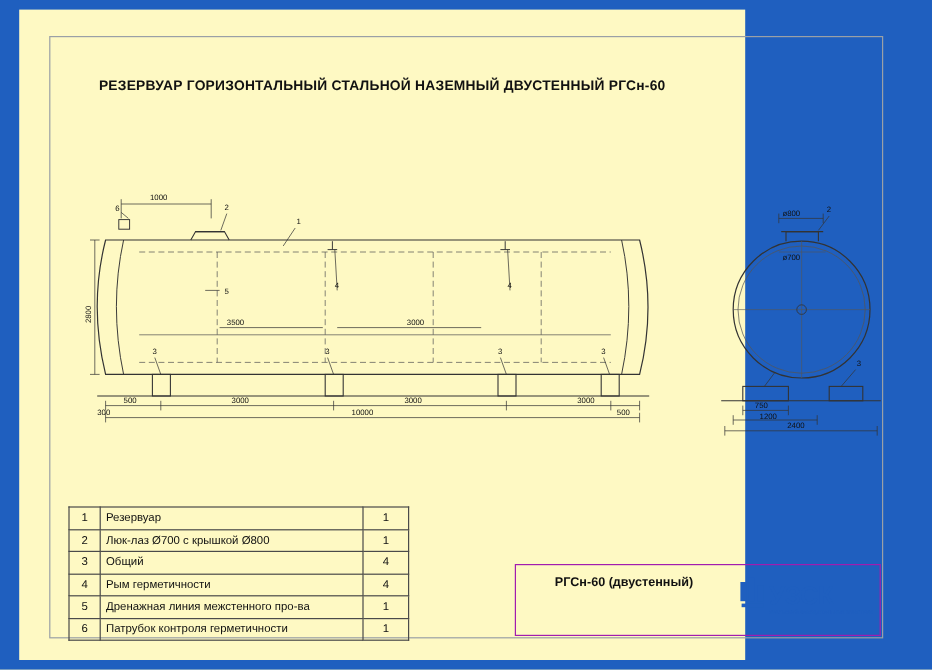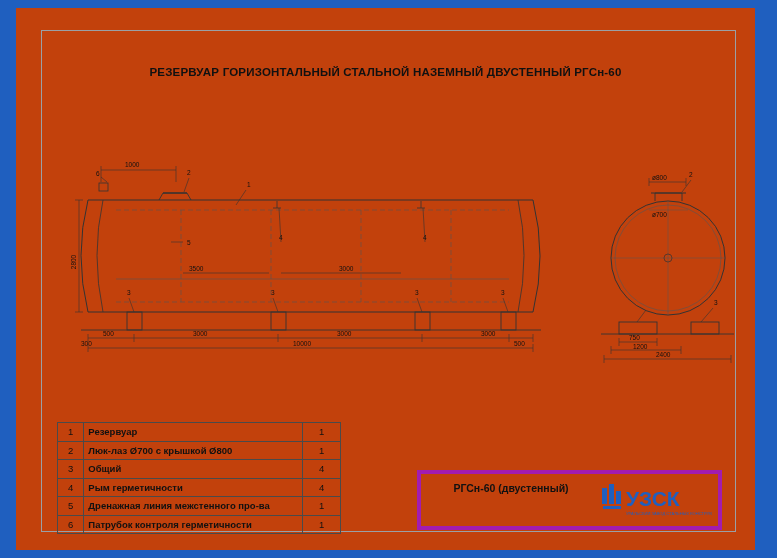--- a/index.html
+++ b/index.html
@@ -5,22 +5,22 @@
   html,body{margin:0;padding:0;}
   body{
     width:777px;height:558px;
     background:#1f5fbf;
     font-family:"Liberation Sans", sans-serif;
     overflow:hidden;
   }
   #sheet{
     position:absolute;
     left:16px; top:8px;
-    width:739px; height:542px;
-    background:#c2410c;
+    width:605px; height:542px;
+    background:#fef9c3;
   }
   #frame{
     position:absolute;
     left:25px; top:22px;
     width:693px; height:500px;
     border:1px solid #9aa0a6;
   }
   .title{
     position:absolute;
     left:0; top:58px;
@@ -48,27 +48,27 @@
     color:#111;
   }
   #legend td{
     border:1px solid #4a4a4a;
     height:17.5px;
     padding:0 4px;
     line-height:17px;
   }
   #legend td.num{width:18px;text-align:center;}
   #legend td.qty{width:30px;text-align:center;}
-  #legend td.name{width:218px;font-weight:bold;}
+  #legend td.name{width:218px;}
   
   #stamp{
     position:absolute;
-    left:401px; top:462px;
+    left:413px; top:462px;
     width:305px; height:60px;
-    border:4px solid #a21caf;
+    border:1px solid #a21caf;
     box-sizing:border-box;
   }
   #stamp .s-name{
     position:absolute;left:0;top:8px;width:180px;
     text-align:center;font-size:10.5px;font-weight:bold;color:#111;
   }
   #stamp .s-sub{
     position:absolute;left:0;top:32px;width:180px;
     text-align:center;font-size:9px;color:#111;
   }

